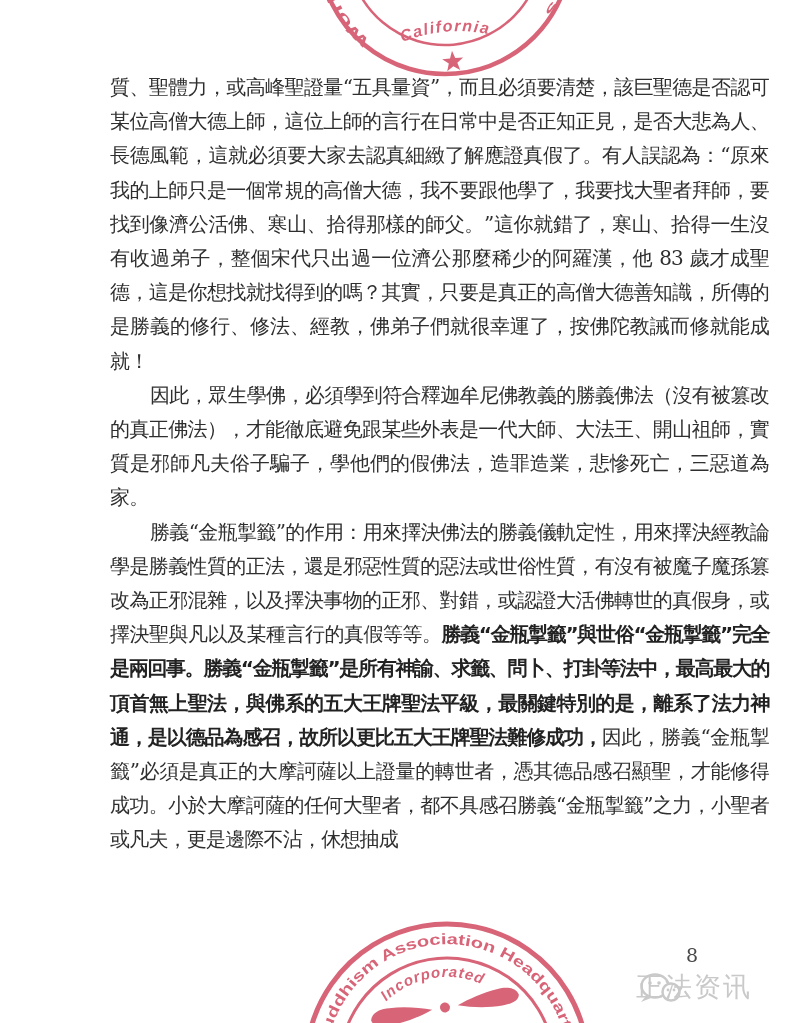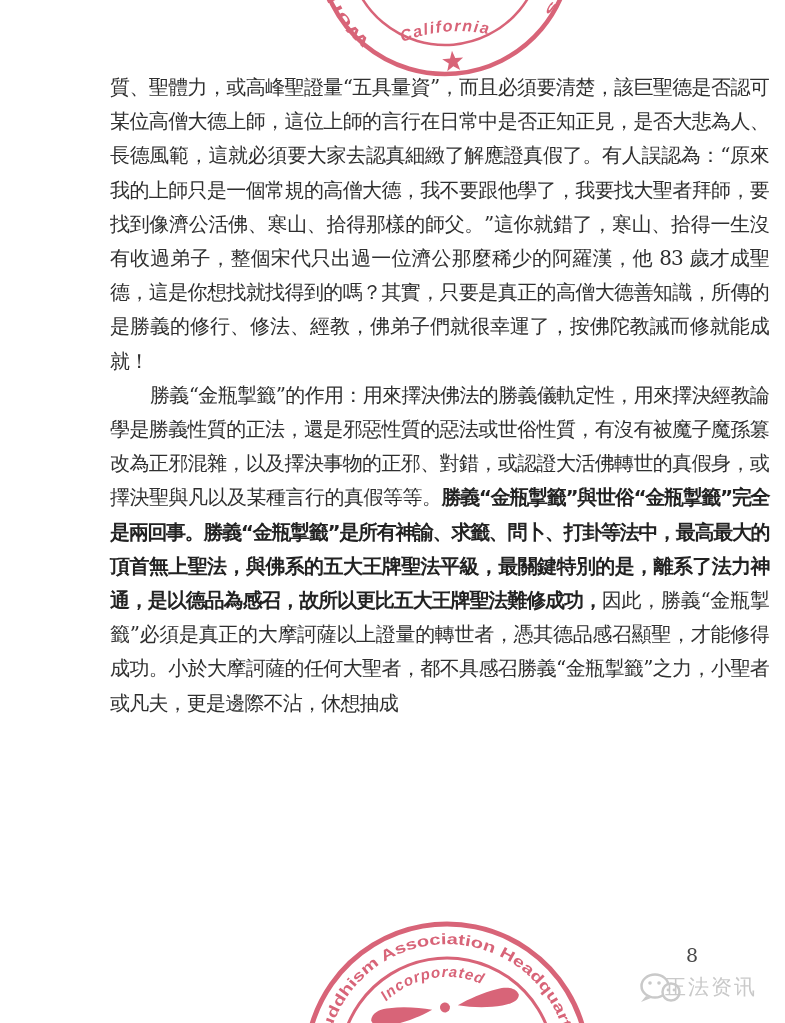--- a/index.html
+++ b/index.html
@@ -22,32 +22,32 @@
   .stamp-text{font-family:"Liberation Sans","DejaVu Sans",sans-serif;font-weight:bold;}
   .pagenum{
     position:absolute;left:680px;top:944px;width:24px;text-align:center;
     font-size:19px;color:#474747;font-family:"DejaVu Serif",serif;
   }
   .watermark{
     position:absolute;left:636px;top:970px;display:flex;align-items:center;gap:6px;
     color:var(--wm-color,#c9c9c9);
   }
   .watermark .wm-label{
-    font-size:21px;letter-spacing:2px;line-height:34px;
+    font-size:27px;letter-spacing:2px;line-height:34px;
     font-family:"Liberation Sans","DejaVu Sans",sans-serif;
-    margin-left:29px;
   }
 </style>
 </head>
 <body>
 
 <div class="page">
 
   <div class="doc-body">
       <p class="para"><span class="run">質、聖體力，或高峰聖證量“五具量資”，而且必須要清楚，該巨聖德是否認可某位高僧大德上師，這位上師的言行在日常中是否正知正見，是否大悲為人、長德風範，這就必須要大家去認真細緻了解應證真假了。有人誤認為：“原來我的上師只是一個常規的高僧大德，我不要跟他學了，我要找大聖者拜師，要找到像濟公活佛、寒山、拾得那樣的師父。”這你就錯了，寒山、拾得一生沒有收過弟子，整個宋代只出過一位濟公那麼稀少的阿羅漢，他 83 歲才成聖德，這是你想找就找得到的嗎？其實，只要是真正的高僧大德善知識，所傳的是勝義的修行、修法、經教，佛弟子們就很幸運了，按佛陀教誡而修就能成就！</span></p>
+      <p class="para indent"><span class="run">因此，眾生學佛，必須學到符合釋迦牟尼佛教義的勝義佛法（沒有被篡改的真正佛法），才能徹底避免跟某些外表是一代大師、大法王、開山祖師，實質是邪師凡夫俗子騙子，學他們的假佛法，造罪造業，悲慘死亡，三惡道為家。</span></p>
       <p class="para indent"><span class="run">勝義“金瓶掣籤”的作用：用來擇決佛法的勝義儀軌定性，用來擇決經教論學是勝義性質的正法，還是邪惡性質的惡法或世俗性質，有沒有被魔子魔孫篡改為正邪混雜，以及擇決事物的正邪、對錯，或認證大活佛轉世的真假身，或擇決聖與凡以及某種言行的真假等等。</span><span class="run bold">勝義“金瓶掣籤”與世俗“金瓶掣籤”完全是兩回事。勝義“金瓶掣籤”是所有神諭、求籤、問卜、打卦等法中，最高最大的頂首無上聖法，與佛系的五大王牌聖法平級，最關鍵特別的是，離系了法力神通，是以德品為感召，故所以更比五大王牌聖法難修成功，</span><span class="run">因此，勝義“金瓶掣籤”必須是真正的大摩訶薩以上證量的轉世者，憑其德品感召顯聖，才能修得成功。小於大摩訶薩的任何大聖者，都不具感召勝義“金瓶掣籤”之力，小聖者或凡夫，更是邊際不沾，休想抽成</span></p>
     </div>
 
   <svg class="overlay" width="785" height="1023" viewBox="0 0 785 1023">
 
     <g opacity="0.92" transform="rotate(-5 445 -52)">
       <circle cx="445" cy="-52" r="126" fill="none" stroke-width="4.5" class="stamp-stroke" stroke="#d5576d"></circle>
       <circle cx="445" cy="-52" r="97" fill="none" stroke-width="2.5" class="stamp-stroke" stroke="#d5576d"></circle>
       <path id="topRingPath" d="M 362.3 33.6 A 119 119 0 1 1 527.7 33.6" fill="none"></path>
       <text class="stamp-text stamp-fill" font-size="14" textLength="548" lengthAdjust="spacingAndGlyphs" fill="#d5576d">

